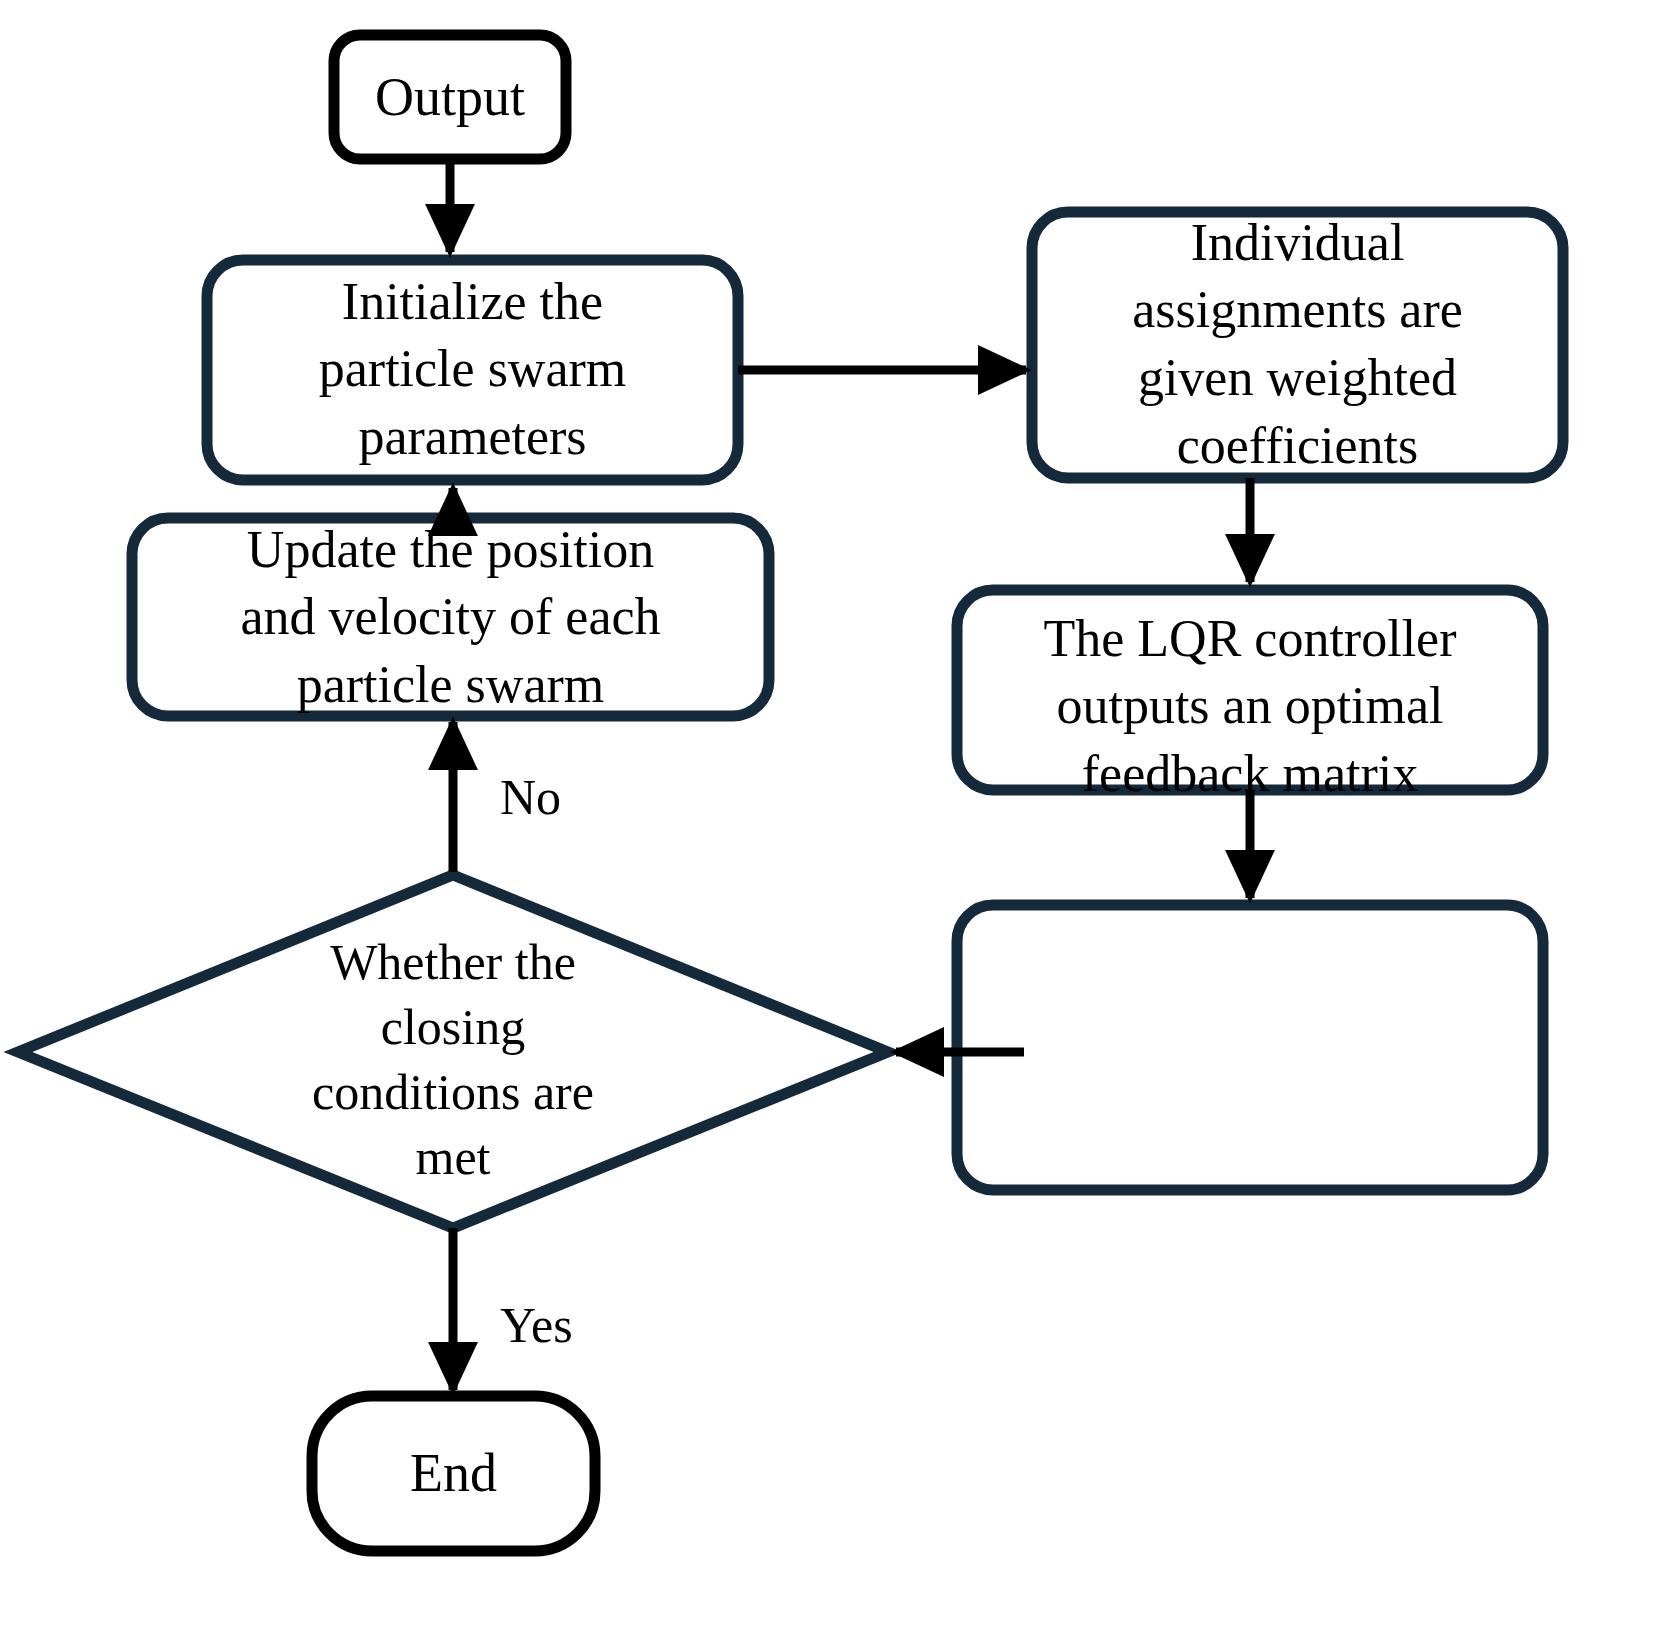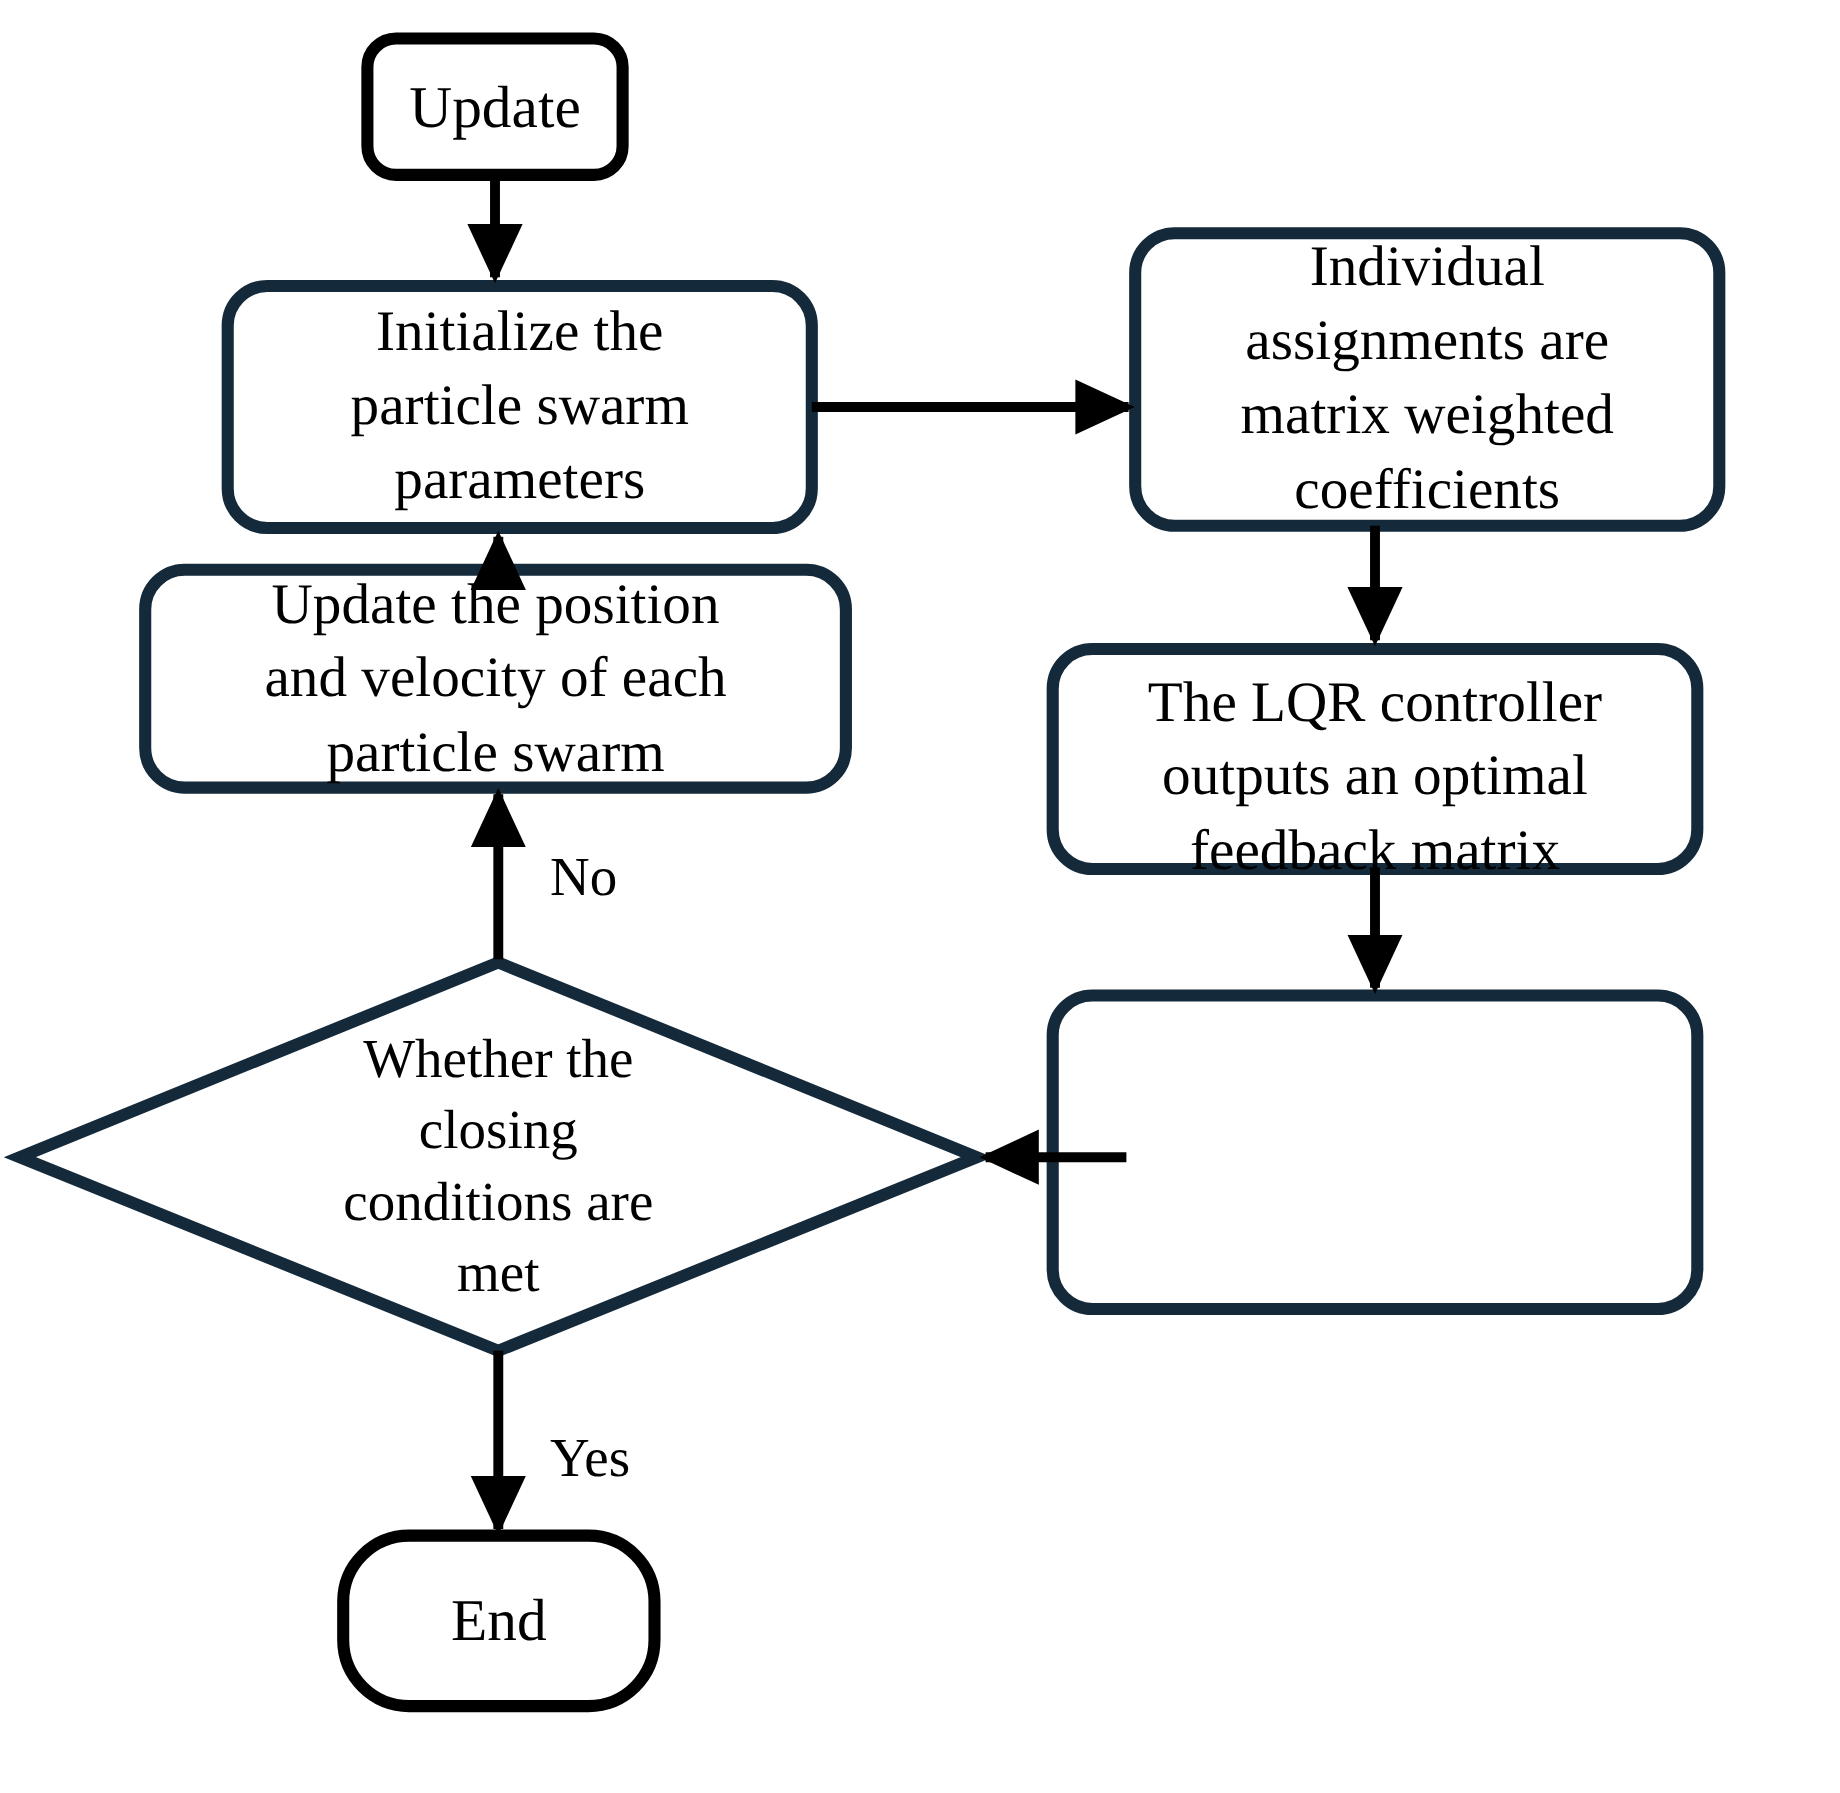--- a/index.html
+++ b/index.html
@@ -92,29 +92,29 @@
 
     <line x1="1024" y1="1052" x2="896" y2="1052" stroke="#000000" stroke-width="9" marker-end="url(#arrow-black)"></line>
 
     <line x1="453" y1="872" x2="453" y2="722" stroke="#000000" stroke-width="9" marker-end="url(#arrow-black)"></line>
 
     <line x1="453" y1="518" x2="453" y2="488" stroke="#000000" stroke-width="9" marker-end="url(#arrow-black)"></line>
 
     <line x1="453" y1="1228" x2="453" y2="1390" stroke="#000000" stroke-width="9" marker-end="url(#arrow-black)"></line>
   </svg>
 
-  <div class="node-label terminator-label" style="left:334px; top:35px; width:232px; height:124px;">Update</div>
+  <div class="node-label terminator-label" style="left:334px; top:35px; width:232px; height:124px;">Output</div>
 
   <div class="node-label process-label" style="left:207px; top:258px; width:531px; height:222px;">Initialize the
 particle swarm
 parameters</div>
 
   <div class="node-label process-label" style="left:1032px; top:208px; width:531px; height:272px;">Individual
 assignments are
-matrix weighted
+given weighted
 coefficients</div>
 
   <div class="node-label process-label" style="left:957px; top:568px; width:586px; height:204px;margin-top:36px;">The LQR controller
 outputs an optimal
 feedback matrix</div>
 
 
   <div class="node-label process-label" style="left:132px; top:516px; width:637px; height:202px;">Update the position
 and velocity of each
 particle swarm</div>

